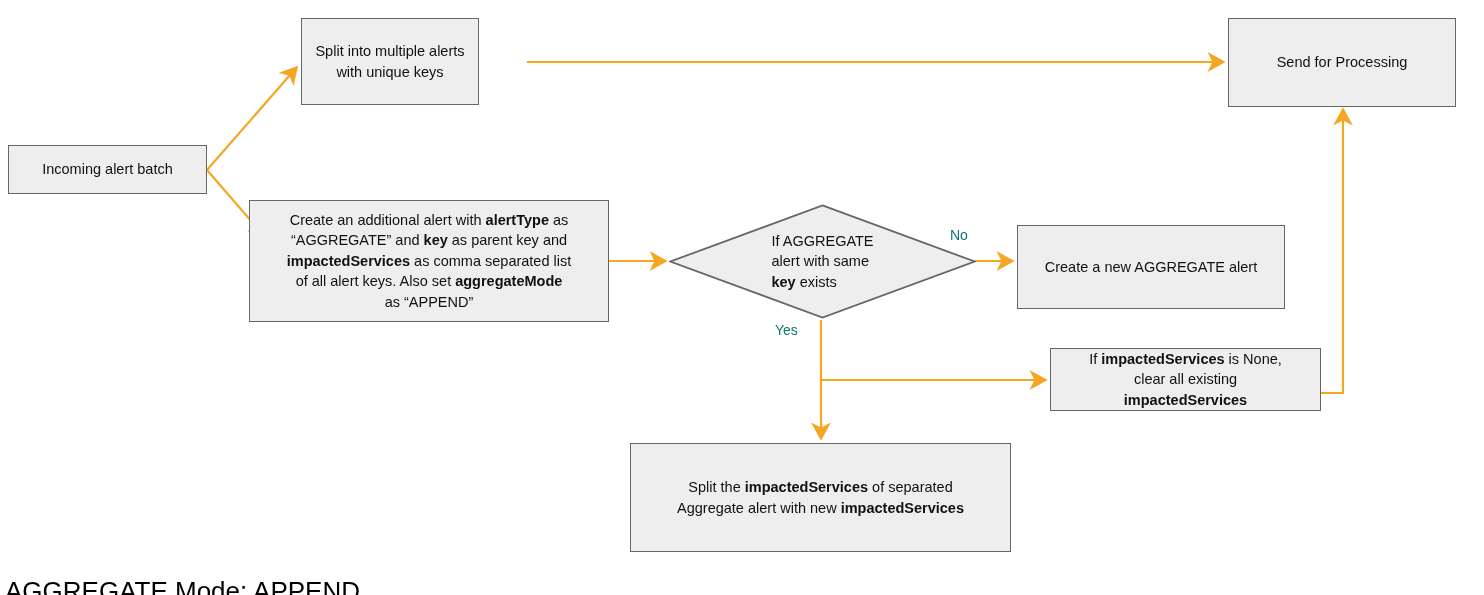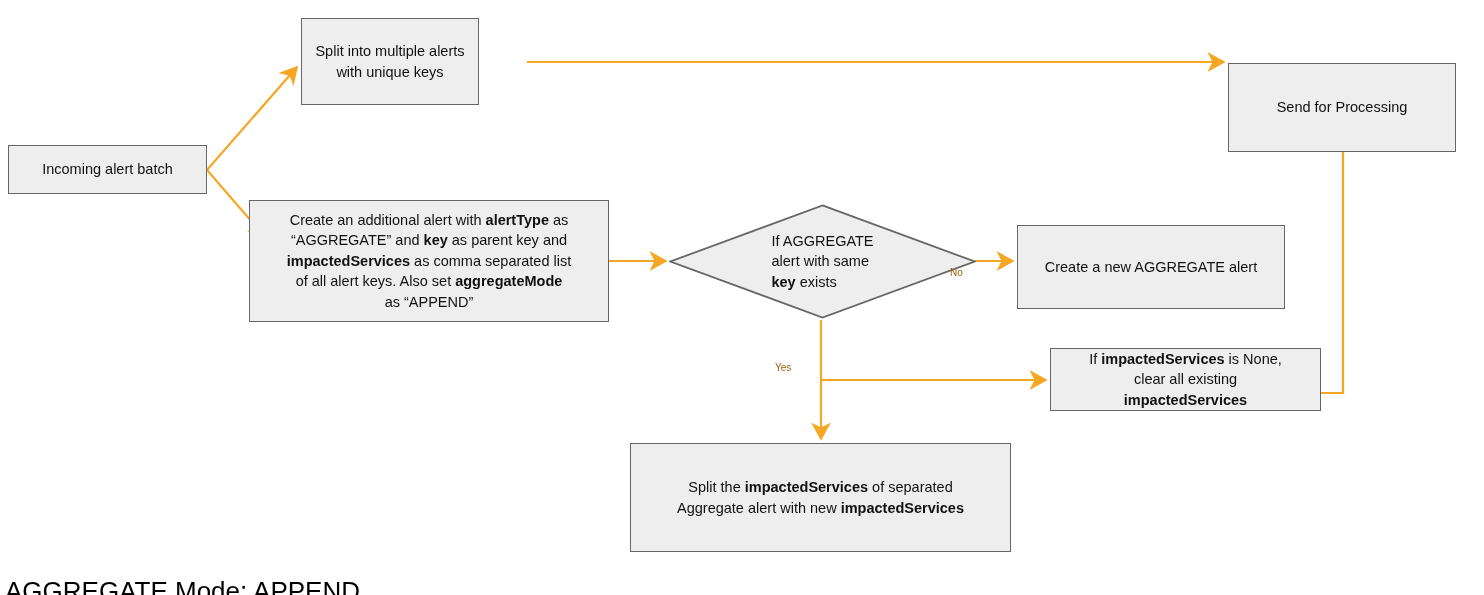--- a/index.html
+++ b/index.html
@@ -52,24 +52,23 @@
     display: flex;
     align-items: center;
     justify-content: center;
     text-align: left;
     font-size: 14.5px;
     line-height: 1.42;
     color: #111111;
   }
   .edge-label {
     position: absolute;
-    font-size: 10px;
-    color: #a16207;
+    font-size: 14px;
+    color: #0f766e;
     white-space: nowrap;
-    margin-top: 40px;
   }
   .title {
     position: absolute;
     font-size: 26px;
     color: #000000;
     white-space: nowrap;
     margin-top: 48px;
   }
 </style>
 </head>
@@ -100,21 +99,21 @@
     <span class="txt">Incoming alert batch</span>
   </div>
 
   <div class="node" style="left:301px; top:18px; width:178px; height:87px;">
     <span class="txt">
       <span>Split into multiple alerts</span><br>
       <span>with unique keys</span>
     </span>
   </div>
 
-  <div class="node" style="left:1228px; top:18px; width:228px; height:89px;margin-top:45px;">
+  <div class="node" style="left:1228px; top:18px; width:228px; height:89px;">
     <span class="txt">Send for Processing</span>
   </div>
 
   <div class="node" style="left:249px; top:200px; width:360px; height:122px;">
     <span class="txt">
       <span>Create an additional alert with </span><b>alertType</b><span> as</span><br>
       <span>“AGGREGATE” and </span><b>key</b><span> as parent key and</span><br>
       <b>impactedServices</b><span> as comma separated list</span><br>
       <span>of all alert keys. Also set </span><b>aggregateMode</b><br>
       <span>as “APPEND”</span>

